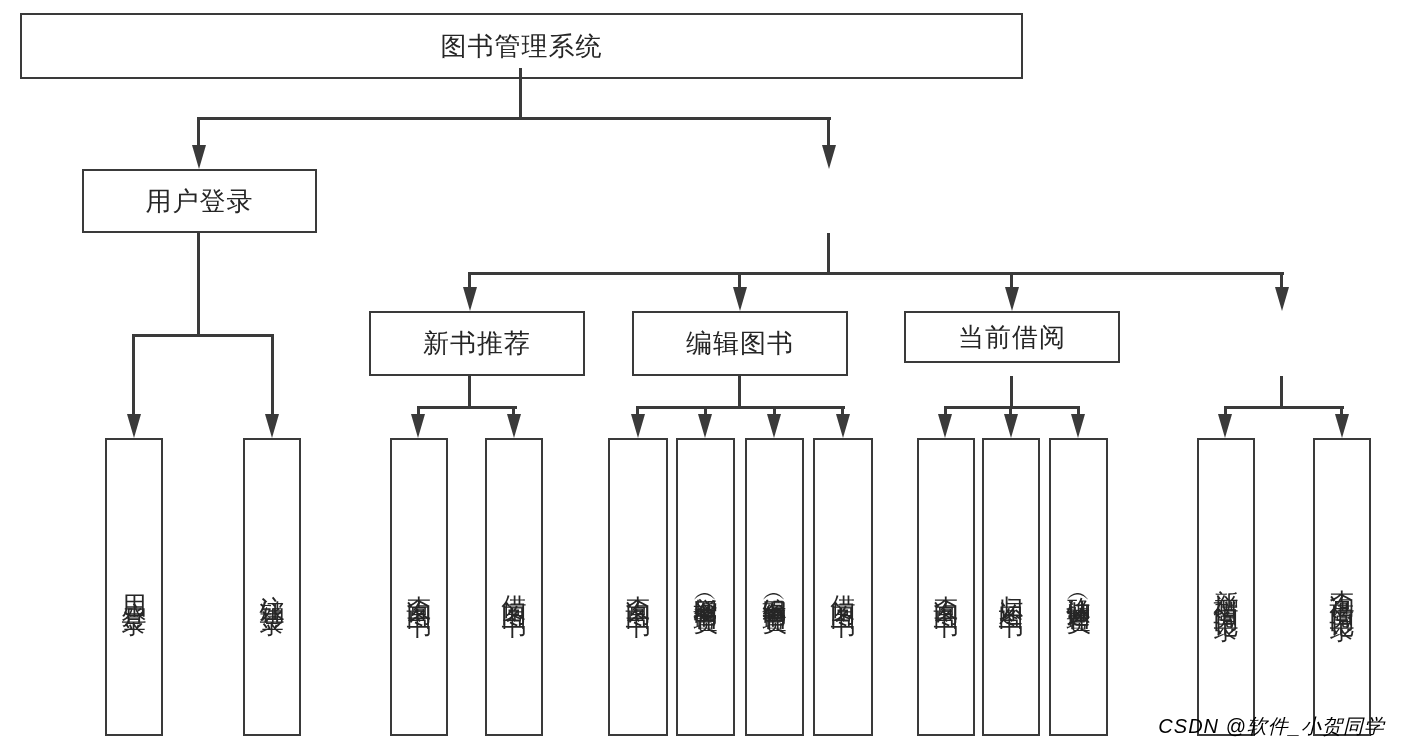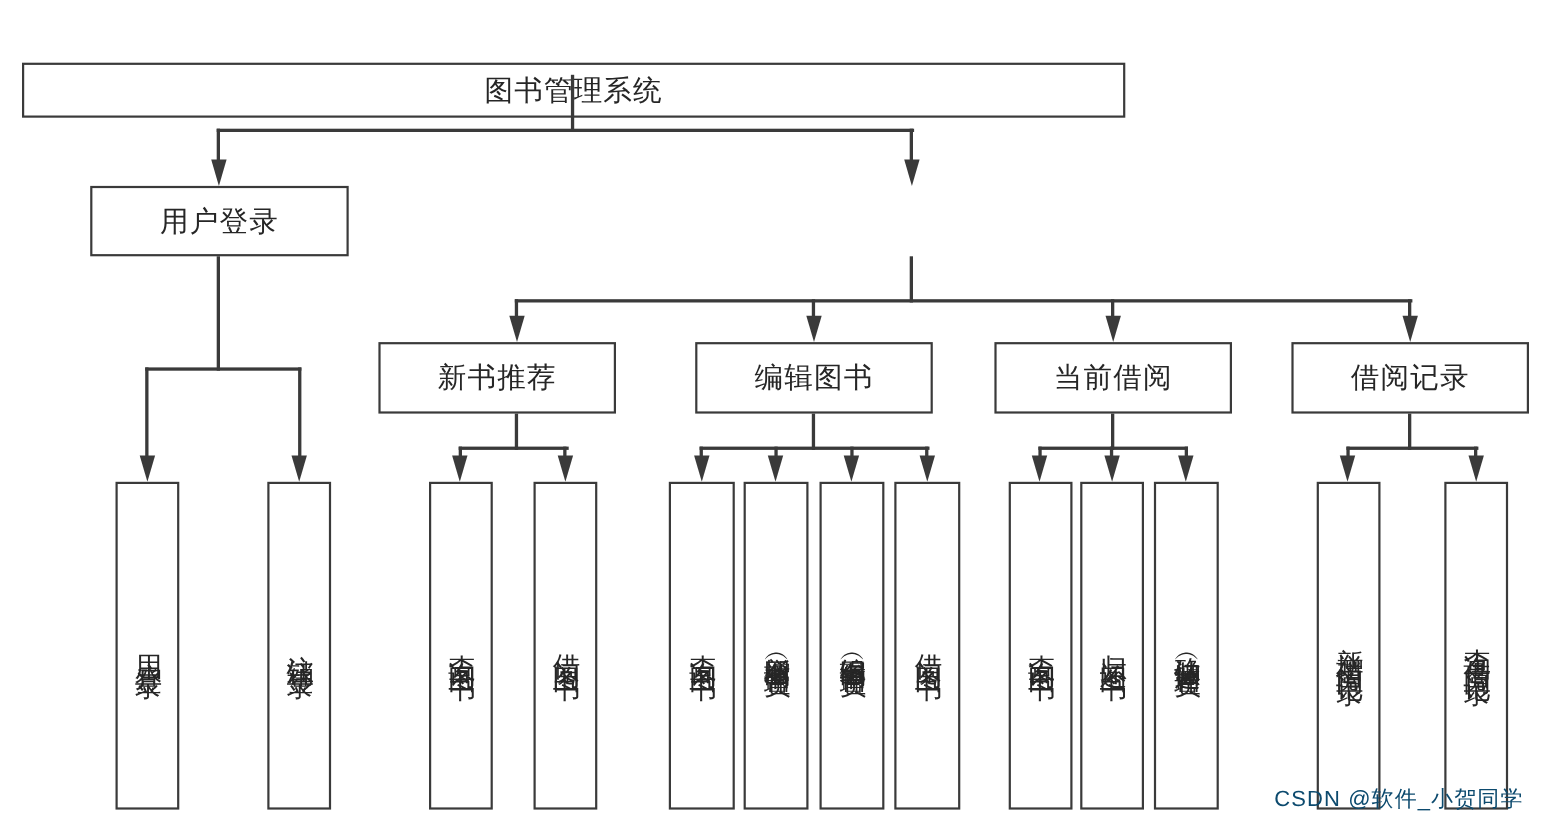--- a/index.html
+++ b/index.html
@@ -35,32 +35,33 @@
   .arrow{
     position:absolute;width:0;height:0;
     border-left:7px solid transparent;
     border-right:7px solid transparent;
     border-top:24px solid #3a3a3a;
   }
   .watermark{
     position:absolute;
     right:20px;bottom:7px;
     font-size:20px;
-    color:#0c4a6e;
+    color:#000000;
     letter-spacing:1px;
     white-space:nowrap;
     z-index:5;
+    font-style:italic;
   }
 </style>
 </head>
 <body>
 
 <div class="canvas">
 
-  <div class="box" style="left:20px;top:13px;width:1003px;height:50px;margin-top:44px;">
+  <div class="box" style="left:20px;top:13px;width:1003px;height:66px;">
     <span class="hlabel">图书管理系统</span>
   </div>
 
   <div class="vline" style="left:519px;top:68px;height:52px;"></div>
   <div class="hline" style="left:197px;top:117px;width:634px;"></div>
   <div class="vline" style="left:197px;top:117px;height:33px;"></div>
   <div class="arrow" style="left:192px;top:145px;"></div>
   <div class="vline" style="left:827px;top:117px;height:33px;"></div>
   <div class="arrow" style="left:822px;top:145px;"></div>
 
@@ -79,31 +80,28 @@
   <div class="hline" style="left:468px;top:272px;width:816px;"></div>
   <div class="vline" style="left:468px;top:272px;height:20px;"></div>
   <div class="arrow" style="left:463px;top:287px;"></div>
   <div class="vline" style="left:738px;top:272px;height:20px;"></div>
   <div class="arrow" style="left:733px;top:287px;"></div>
   <div class="vline" style="left:1010px;top:272px;height:20px;"></div>
   <div class="arrow" style="left:1005px;top:287px;"></div>
   <div class="vline" style="left:1280px;top:272px;height:20px;"></div>
   <div class="arrow" style="left:1275px;top:287px;"></div>
 
-  <div class="box" style="left:344px;top:311px;width:216px;height:65px;align-items:center;">
+  <div class="box" style="left:369px;top:311px;width:216px;height:65px;align-items:center;">
     <span class="hlabel">新书推荐</span>
   </div>
   <div class="box" style="left:632px;top:311px;width:216px;height:65px;">
     <span class="hlabel">编辑图书</span>
   </div>
-  <div class="box" style="left:904px;top:311px;width:216px;height:65px;">
+  <div class="box" style="left:904px;top:311px;width:216px;height:52px;">
     <span class="hlabel">当前借阅</span>
-  </div>
-  <div class="box" style="left:1174px;top:311px;width:216px;height:65px;">
-    <span class="hlabel">借阅记录</span>
   </div>
 
   <div class="vline" style="left:468px;top:376px;height:33px;"></div>
   <div class="hline" style="left:417px;top:406px;width:100px;"></div>
   <div class="vline" style="left:417px;top:406px;height:13px;"></div>
   <div class="arrow" style="left:411px;top:414px;"></div>
   <div class="vline" style="left:512px;top:406px;height:13px;"></div>
   <div class="arrow" style="left:507px;top:414px;"></div>
 
   <div class="vline" style="left:738px;top:376px;height:33px;"></div>

